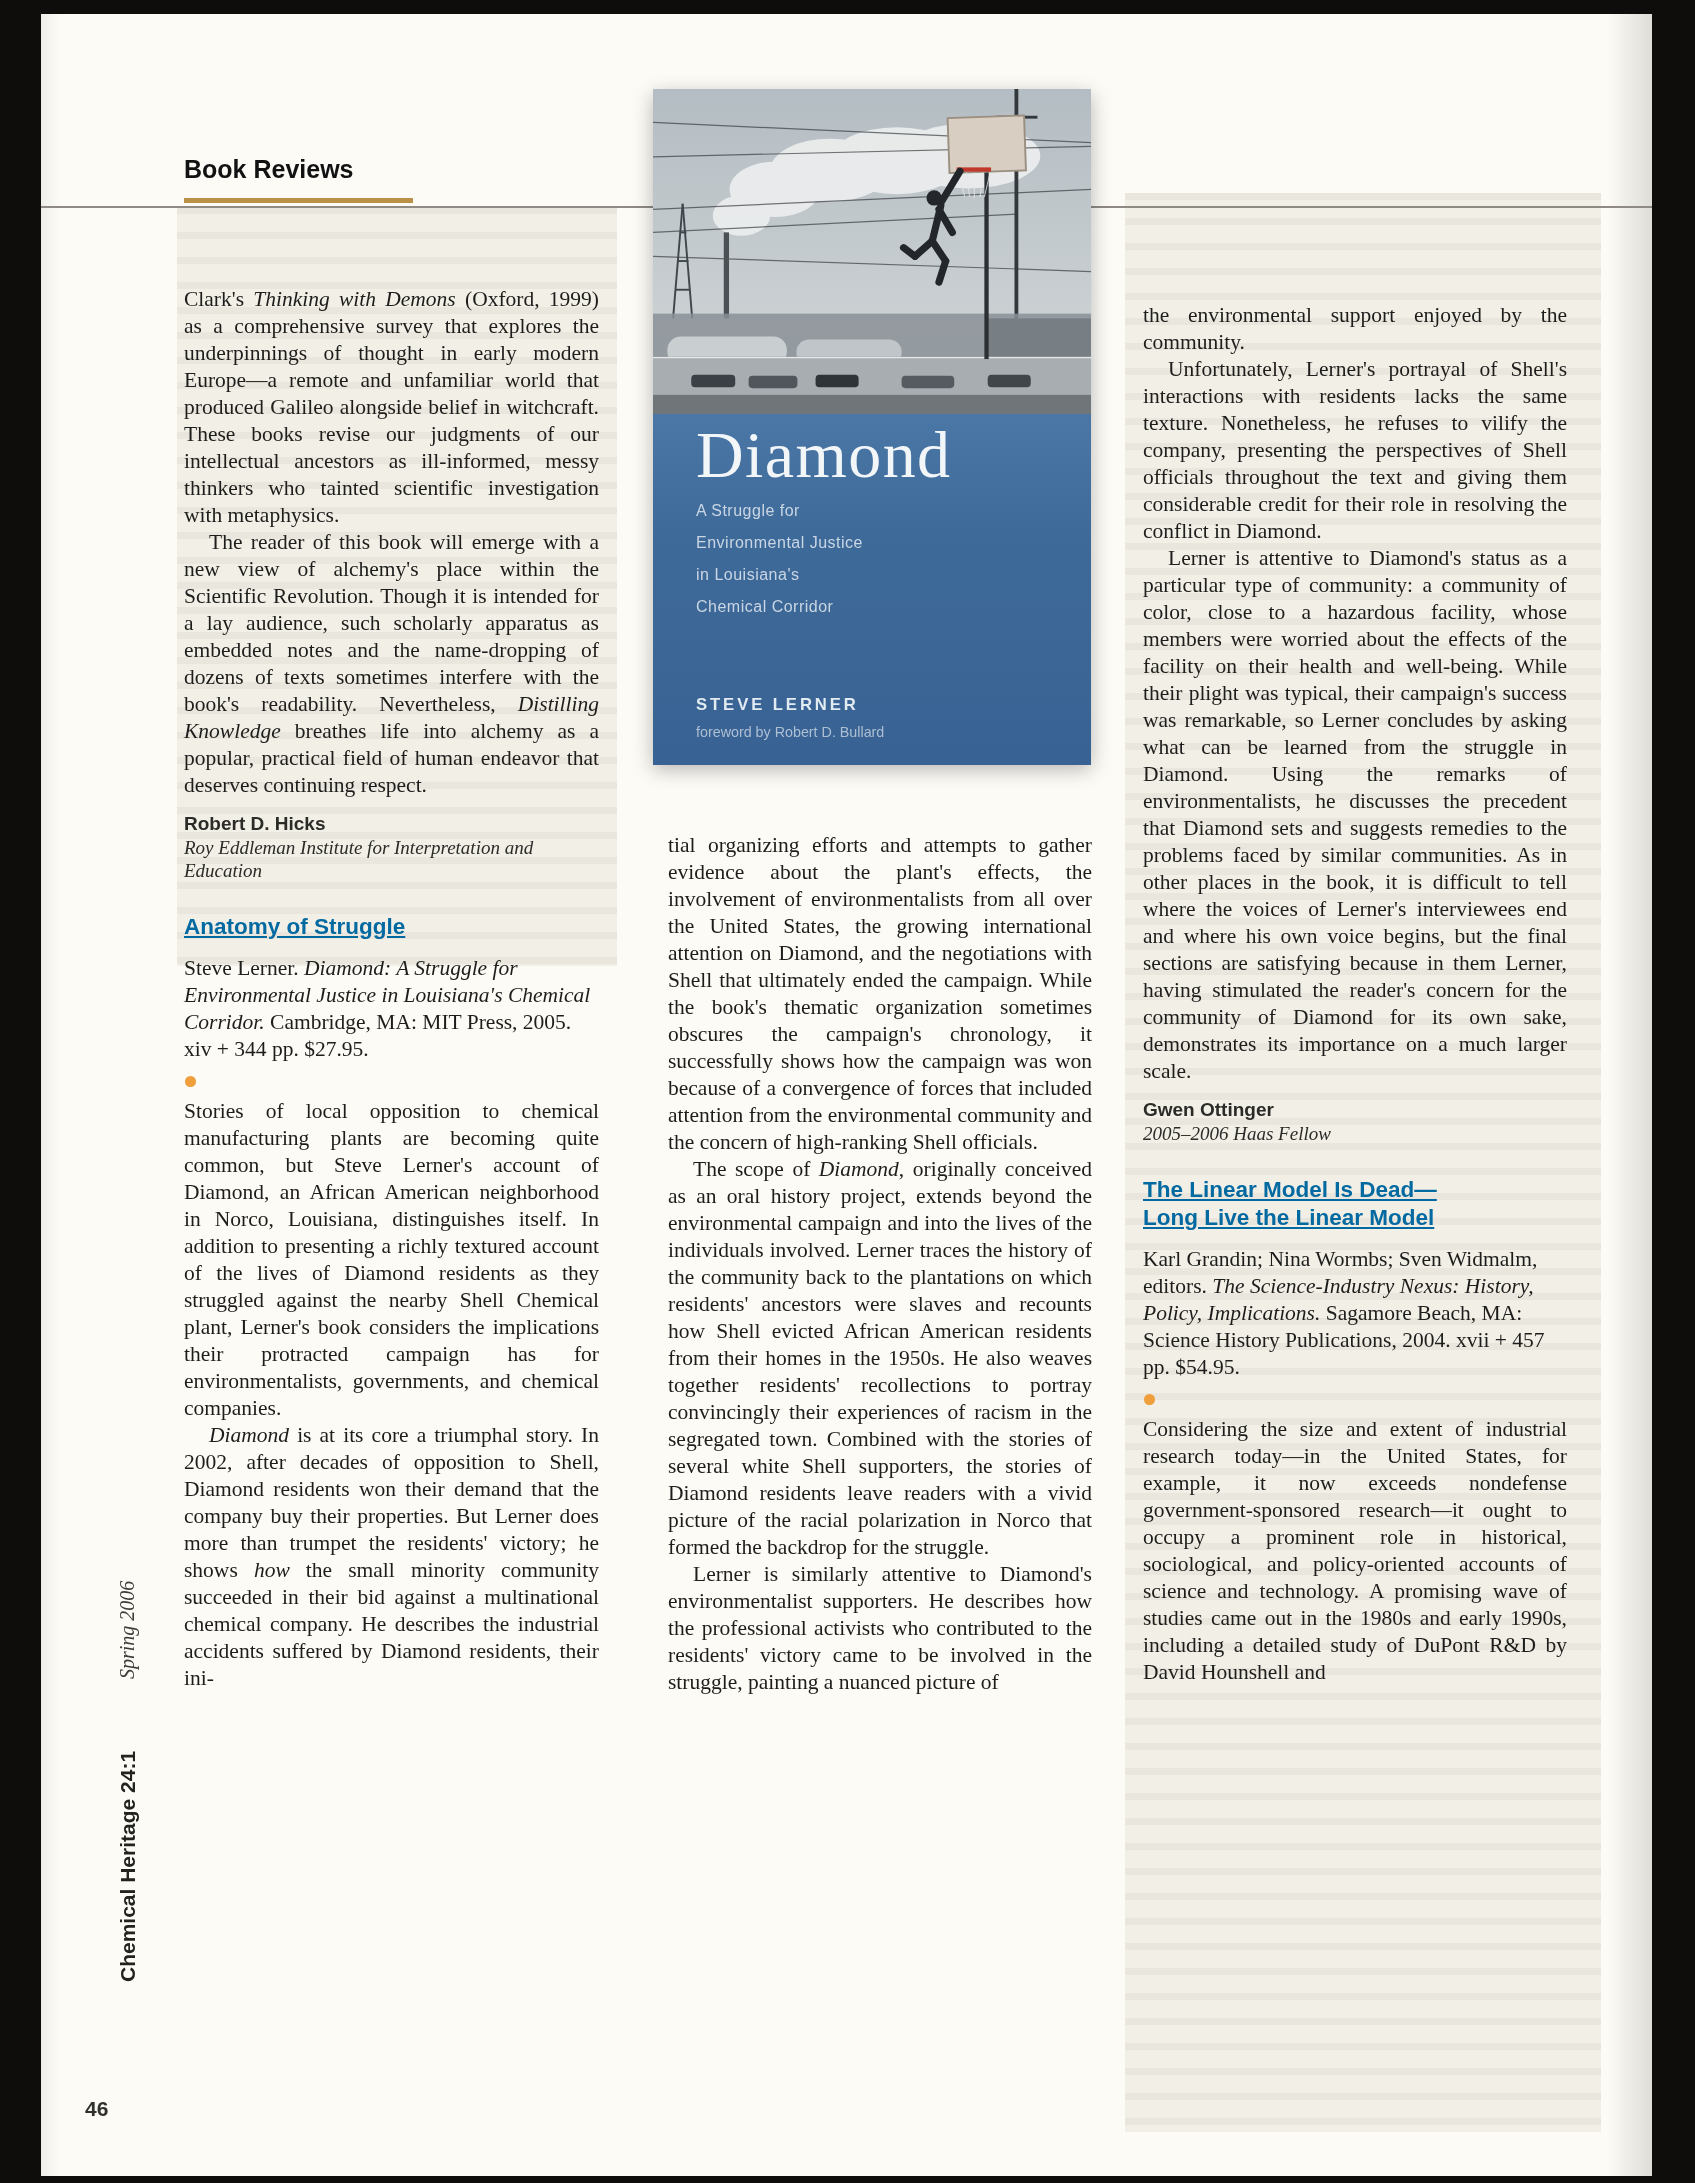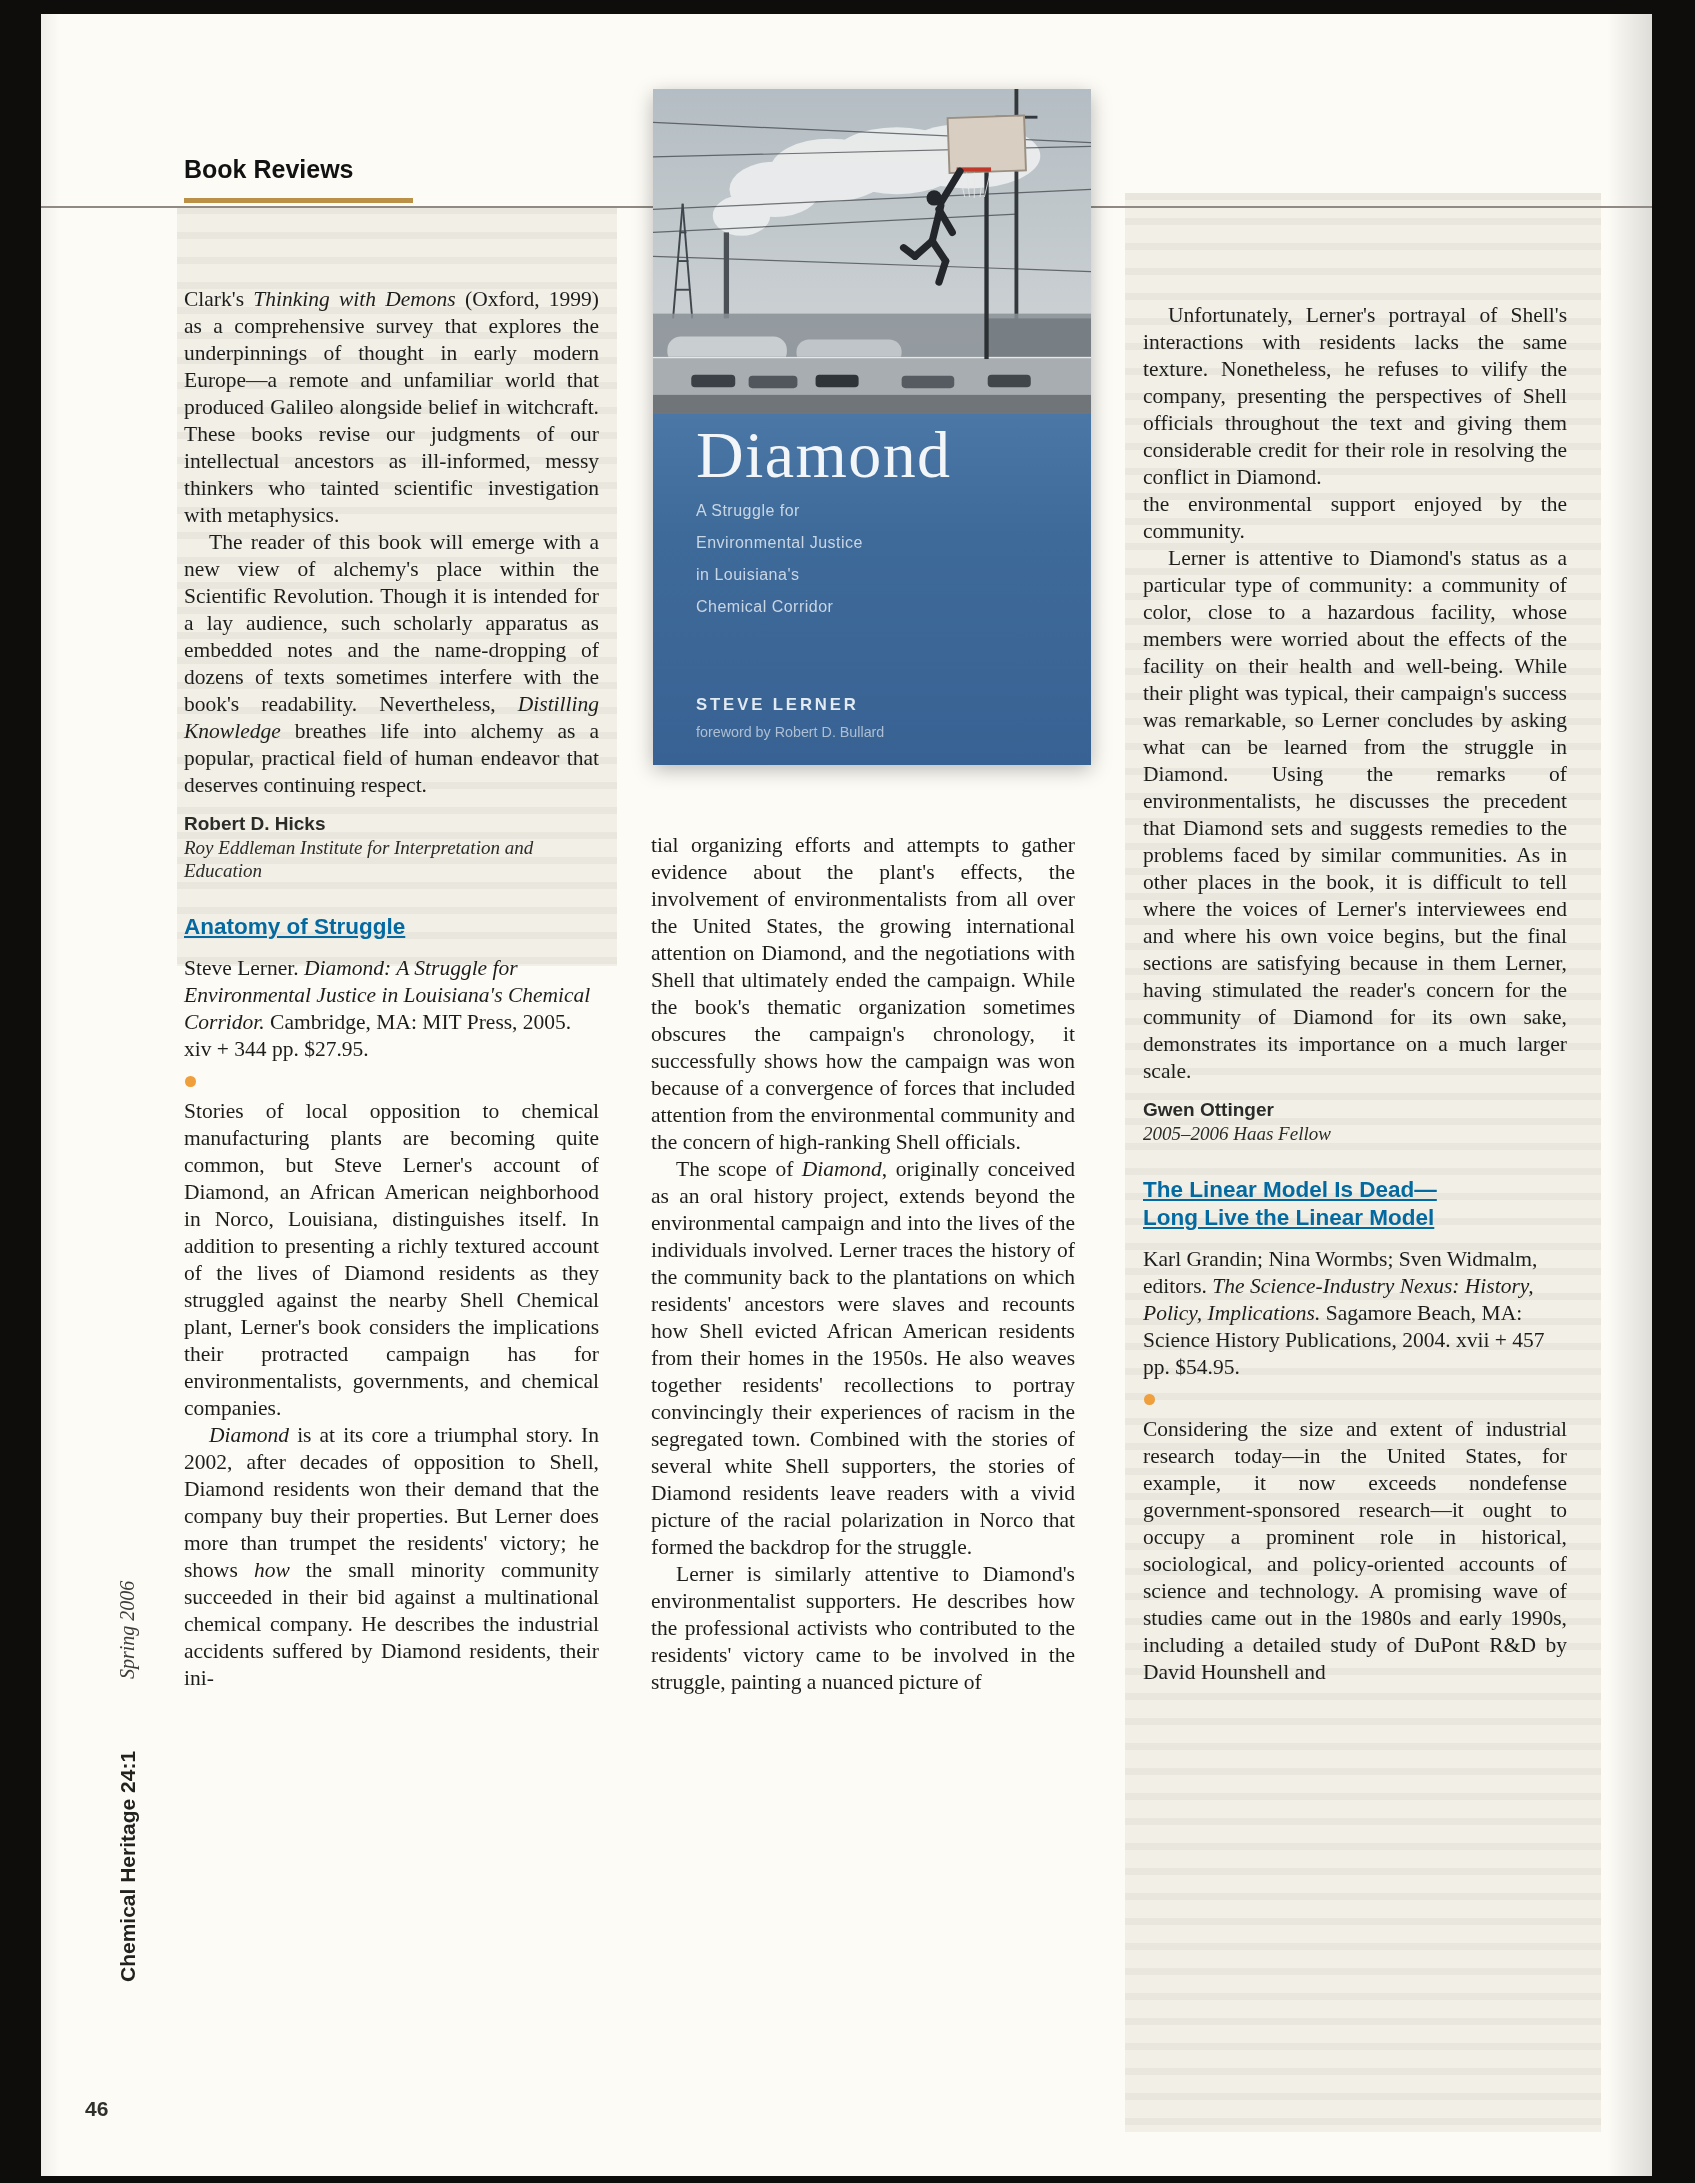--- a/index.html
+++ b/index.html
@@ -31,21 +31,21 @@
       background:linear-gradient(180deg,#4b77a7 0%,#3e6a99 35%,#386293 100%);
       box-sizing:border-box;padding:4.8px 0 0 43px;color:#fff;}
   .cover-title{font:400 66px/72px "Liberation Serif",serif;color:#f3f6f9;letter-spacing:1.4px;}
   .cover-subtitle{margin-top:3.8px;font:400 16px/32px "Liberation Sans",sans-serif;color:#c9d6e4;letter-spacing:0.5px;}
   .cover-author{margin-top:72px;font:700 16.7px/20px "Liberation Sans",sans-serif;color:#e2eaf2;letter-spacing:2.9px;}
   .cover-foreword{margin-top:9.6px;font:400 14.3px/17px "Liberation Sans",sans-serif;color:#aebfd4;}
 
   
   .col{position:absolute;z-index:2;color:#1d1d1b;}
   .col1{left:143px;top:272px;width:415px;}
-  .col2{left:610px;top:818px;width:424px;}
+  .col2{left:627px;top:818px;width:424px;}
   .col3{left:1102px;top:288px;width:424px;}
   .para{margin:0;font:400 21.5px/27px "Liberation Serif",serif;text-align:justify;}
   .para.ind{text-indent:25px;}
   .i{font-style:italic;}
   .b{font-weight:400;}
   .byline{margin-top:12.4px;}
   .byline-name{font:700 19px/24px "Liberation Sans",sans-serif;color:#2b2b28;}
   .byline-affil{font:italic 400 19px/23px "Liberation Serif",serif;color:#2b2b28;}
   .review-heading{margin:31px 0 14.3px 0;font:700 22.5px/28px "Liberation Sans",sans-serif;color:#0369a1;text-decoration:underline;}
   .citation{margin-top:0;}
@@ -192,22 +192,22 @@
     <div class="col col2">
       <div>
           <p class="para"><span>tial organizing efforts and attempts to gather evidence about the plant's effects, the involvement of environmentalists from all over the United States, the growing international attention on Diamond, and the negotiations with Shell that ultimately ended the campaign. While the book's thematic organization sometimes obscures the campaign's chronology, it successfully shows how the campaign was won because of a convergence of forces that included attention from the environmental community and the concern of high-ranking Shell officials.</span></p>
           <p class="para ind"><span>The scope of </span><span class="i">Diamond</span><span>, originally conceived as an oral history project, extends beyond the environmental campaign and into the lives of the individuals involved. Lerner traces the history of the community back to the plantations on which residents' ancestors were slaves and recounts how Shell evicted African American residents from their homes in the 1950s. He also weaves together residents' recollections to portray convincingly their experiences of racism in the segregated town. Combined with the stories of several white Shell supporters, the stories of Diamond residents leave readers with a vivid picture of the racial polarization in Norco that formed the backdrop for the struggle.</span></p>
           <p class="para ind"><span>Lerner is similarly attentive to Diamond's environmentalist supporters. He describes how the professional activists who contributed to the residents' victory came to be involved in the struggle, painting a nuanced picture of</span></p>
         </div>
     </div>
 
     <div class="col col3">
       <div>
+          <p class="para"><span>the environmental support enjoyed by the community.</span></p>
           <p class="para ind"><span>Unfortunately, Lerner's portrayal of Shell's interactions with residents lacks the same texture. Nonetheless, he refuses to vilify the company, presenting the perspectives of Shell officials throughout the text and giving them considerable credit for their role in resolving the conflict in Diamond.</span></p>
-          <p class="para"><span>the environmental support enjoyed by the community.</span></p>
           <p class="para ind"><span>Lerner is attentive to Diamond's status as a particular type of community: a community of color, close to a hazardous facility, whose members were worried about the effects of the facility on their health and well-being. While their plight was typical, their campaign's success was remarkable, so Lerner concludes by asking what can be learned from the struggle in Diamond. Using the remarks of environmentalists, he discusses the precedent that Diamond sets and suggests remedies to the problems faced by similar communities. As in other places in the book, it is difficult to tell where the voices of Lerner's interviewees end and where his own voice begins, but the final sections are satisfying because in them Lerner, having stimulated the reader's concern for the community of Diamond for its own sake, demonstrates its importance on a much larger scale.</span></p>
         </div>
       <div class="byline">
         <div class="byline-name">Gwen Ottinger</div>
         <div class="byline-affil">2005–2006 Haas Fellow</div>
       </div>
       <h2 class="review-heading"><span>The Linear Model Is Dead—</span><br><span>Long Live the Linear Model</span></h2>
       <div class="citation">
           <p class="para"><span class="b">Karl Grandin; Nina Wormbs; Sven Widmalm,</span><span> editors. </span><span class="i">The Science-Industry Nexus: History, Policy, Implications.</span><span> Sagamore Beach, MA: Science History Publications, 2004. xvii + 457 pp. $54.95.</span></p>
         </div>

